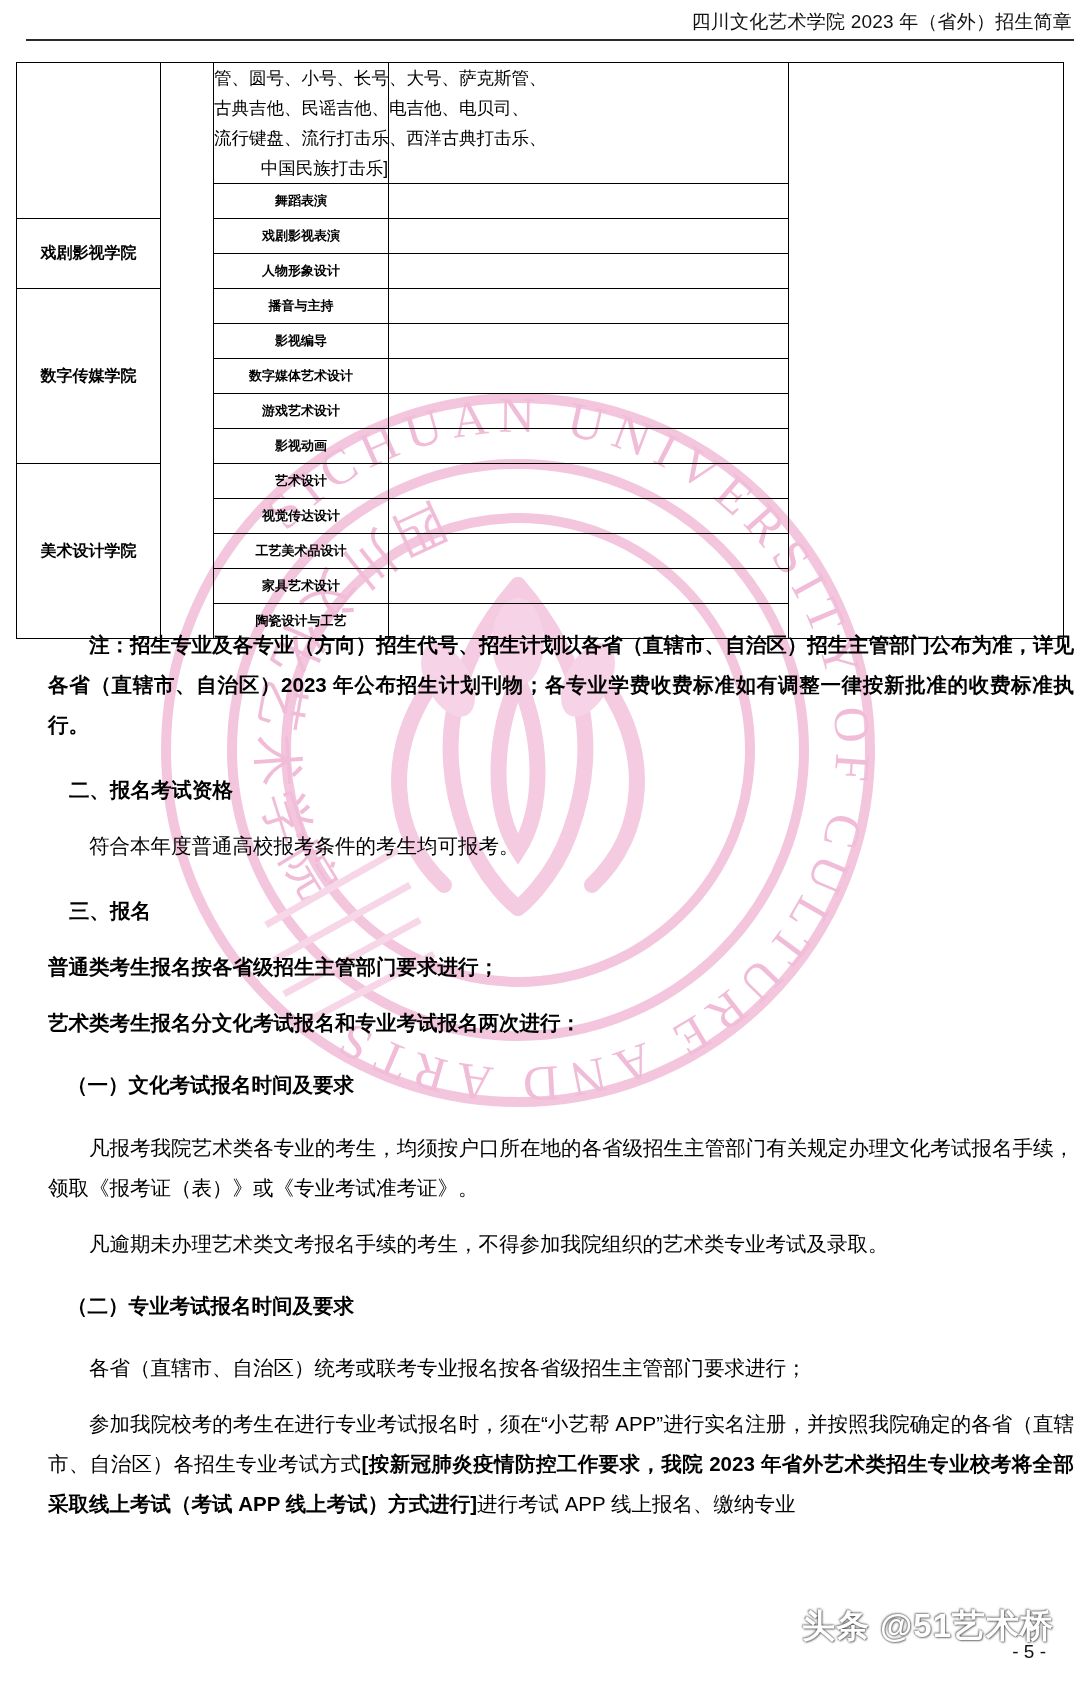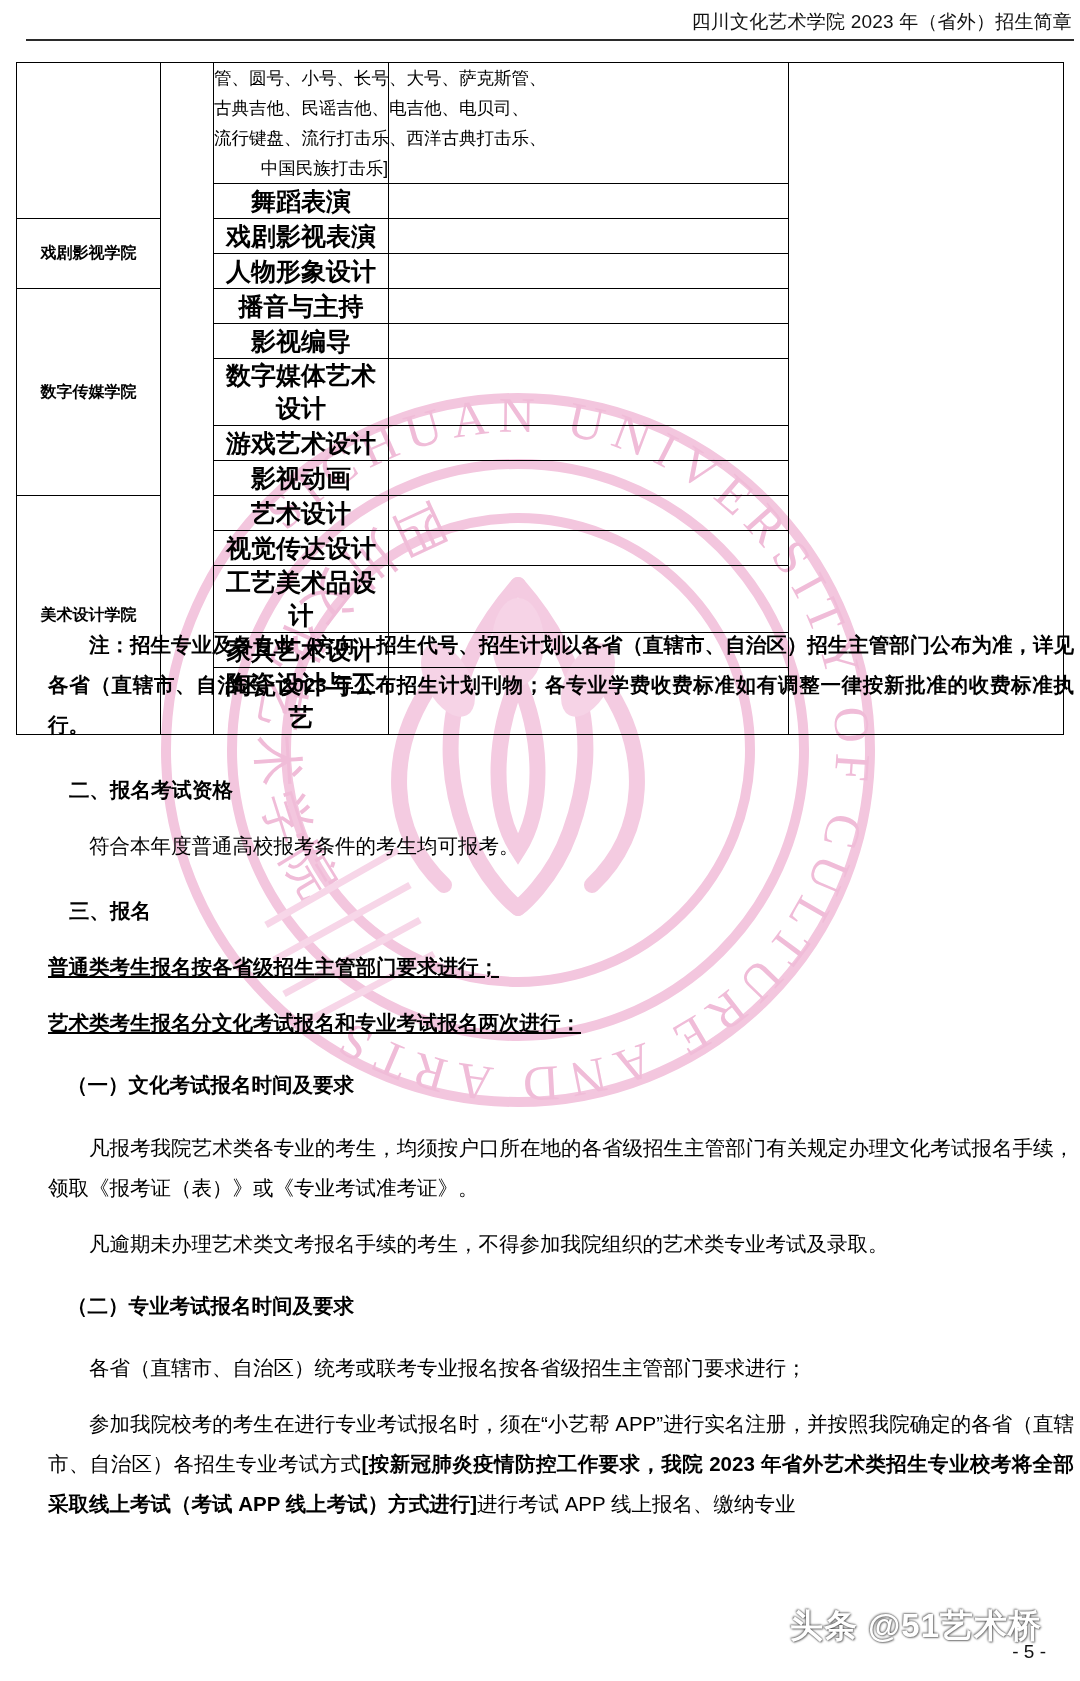--- a/index.html
+++ b/index.html
@@ -76,21 +76,21 @@
   .col-last     { width: 275px; }
 
   .cell-college {
     text-align: center;
     font-weight: bold;
     font-size: 16px;
   }
   .cell-major {
     text-align: center;
     font-weight: bold;
-    font-size: 25px;
+    font-size: 13px;
     height: 34px;
   }
   .cell-detail {
     font-size: 17.5px;
     line-height: 1.72;
     padding: 2px 4px 4px 6px;
     text-align: right;
   }
   .cell-detail div { white-space: nowrap; }
 
@@ -105,21 +105,21 @@
   .para {
     font-size: 20.5px;
     line-height: 1.95;
     margin: 0;
     padding: 0 6px 0 48px;
     text-align: justify;
     text-justify: inter-ideograph;
   }
   .para.bold { font-weight: bold; }
   .para.ind2 { text-indent: 2em; padding-left: 48px; }
-  .para.hang { padding-left: 48px; text-decoration: underline; }
+  .para.hang { padding-left: 48px; }
   .gap-sm { height: 16px; }
   .gap-md { height: 26px; }
   .sec-head {
     font-size: 20.5px;
     font-weight: bold;
     margin: 0;
     padding-left: 69px;
     line-height: 1.9;
   }
   .sub-head {
@@ -142,21 +142,21 @@
   }
   #page-number {
     position: absolute;
     right: 34px;
     bottom: 8px;
     font-size: 19px;
     color: #111;
   }
   #channel-watermark {
     position: absolute;
-    right: 38px;
+    right: 26px;
     bottom: 22px;
     font-size: 33px;
     font-weight: bold;
     color: #ffffff;
     letter-spacing: 1px;
     text-shadow:
       0 0 2px rgba(0,0,0,0.55),
       1px 1px 2px rgba(0,0,0,0.45),
       -1px -1px 2px rgba(0,0,0,0.35);
     white-space: nowrap;

